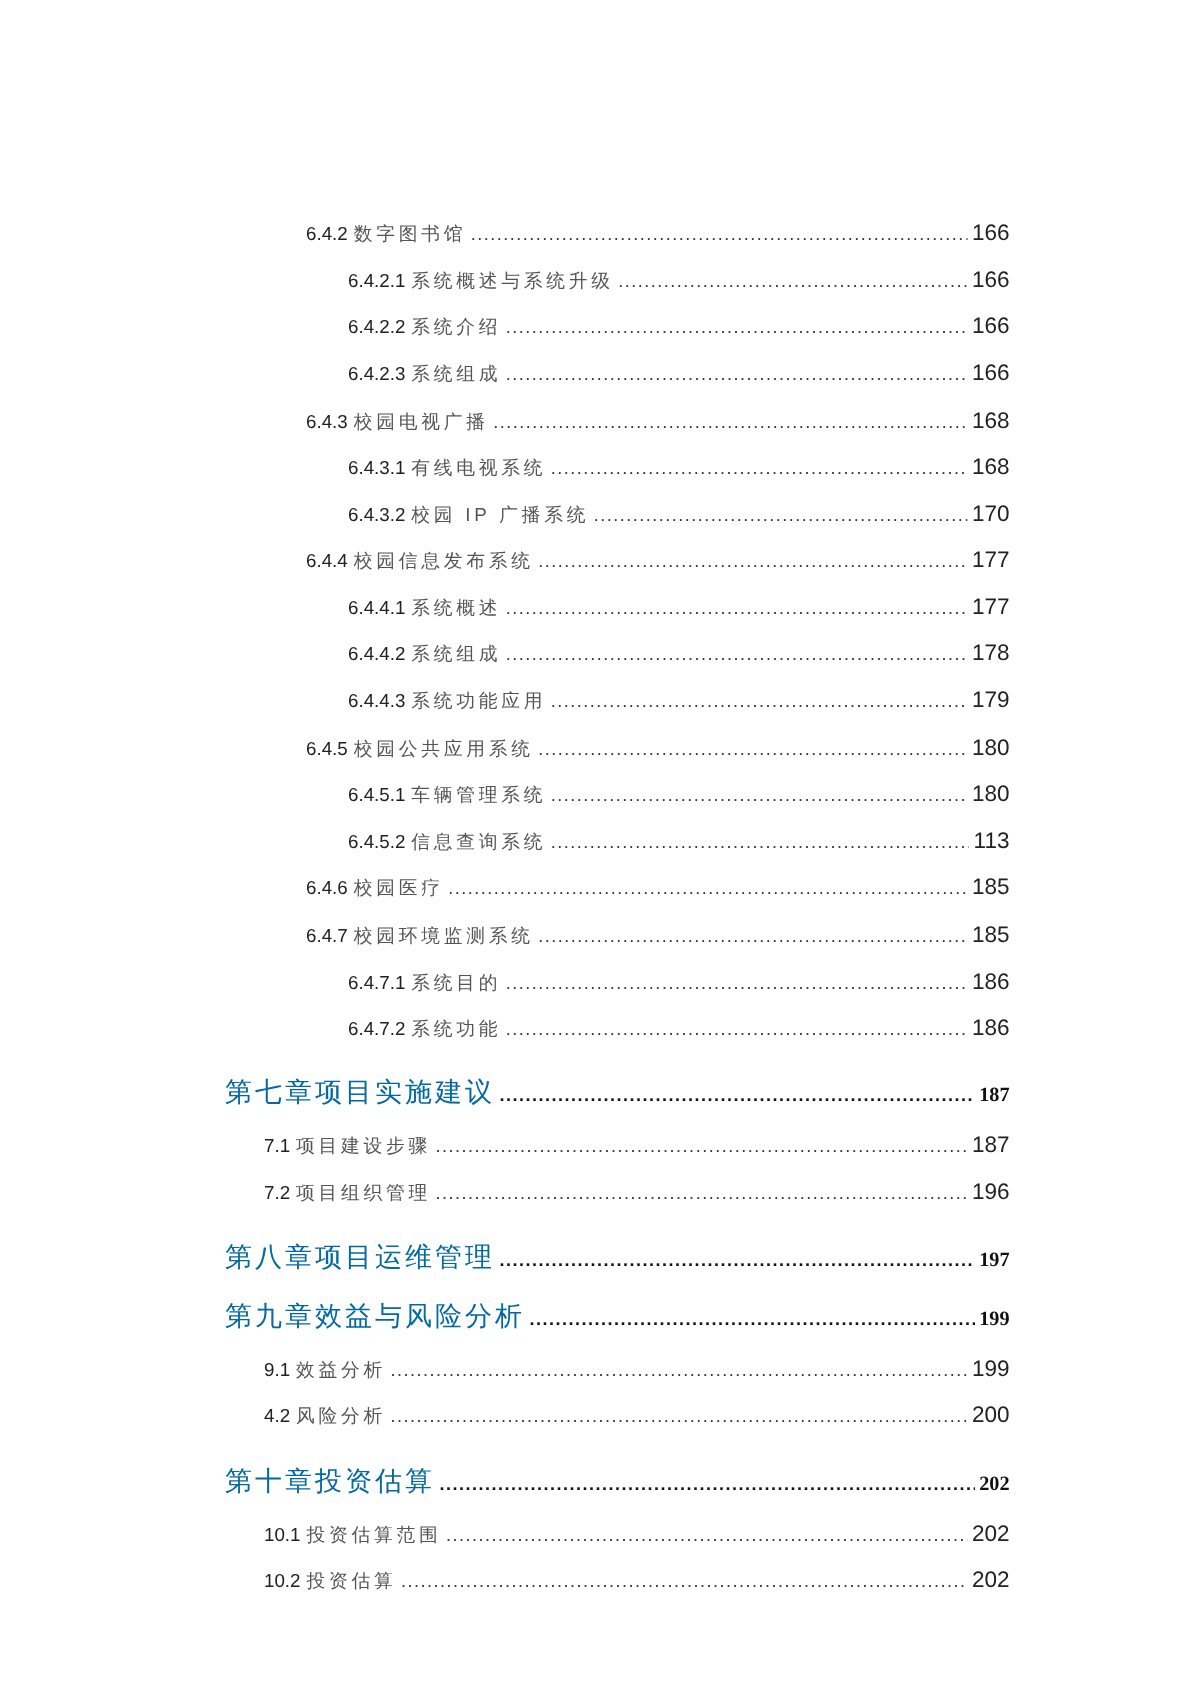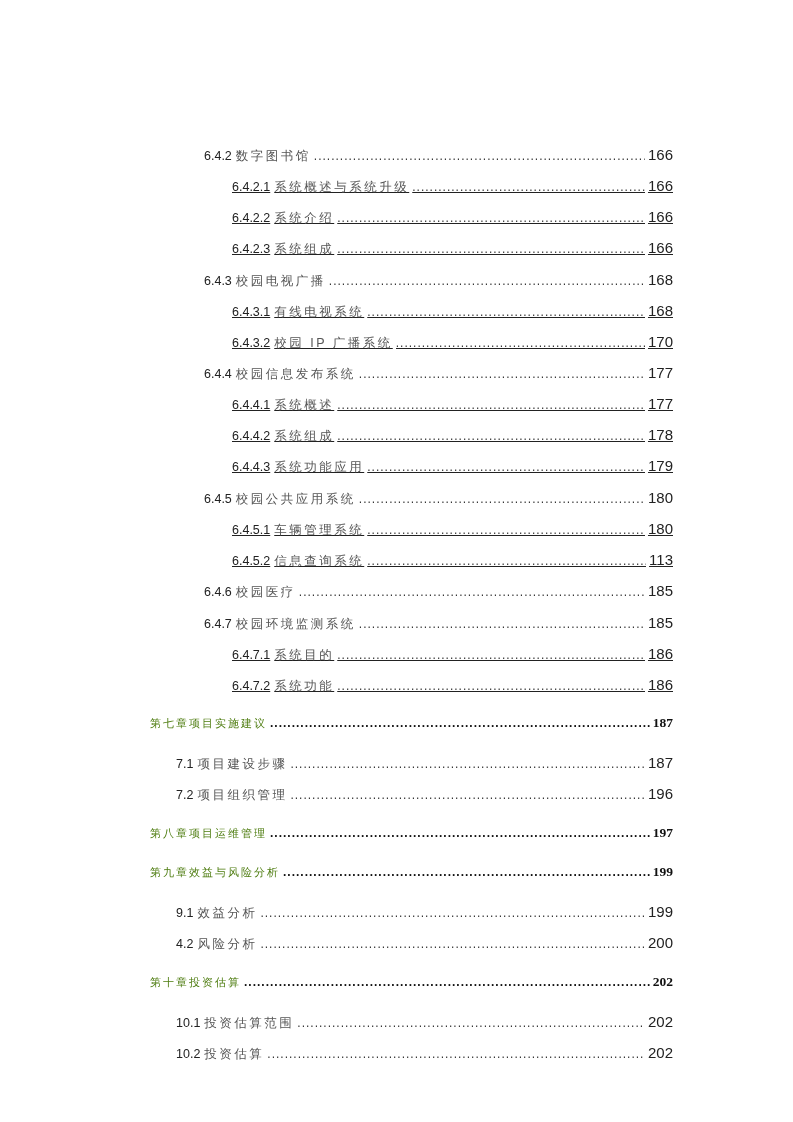--- a/index.html
+++ b/index.html
@@ -6,26 +6,26 @@
   body { width: 793px; height: 1122px; position: relative; overflow: hidden;
          font-family: "Liberation Sans", "DejaVu Sans", sans-serif; color: #222; }
   .toc { position: absolute; left: 0; top: 0; width: 793px; }
   .entry { position: absolute; display: flex; align-items: baseline; right: 120px; white-space: nowrap; }
   .entry .num { font-size: 12.5px; color: #222; margin-right: 4px; }
   .entry .title { font-size: 12.5px; color: #555; letter-spacing: 2.5px; margin-top: 44px; }
   .entry .leader { flex: 1; overflow: hidden; font-size: 12px; color: #333; margin: 0 3px; letter-spacing: 1px; }
   .entry .leader::after { content: "........................................................................................................................................................................................................"; }
   .entry .page { font-size: 15px; color: #222; }
   .l1 { left: 150px; }
-  .l1 .title { font-size: 11px; color: #4d7c0f; letter-spacing: 2px; font-family: "Liberation Serif", "DejaVu Serif", serif; }
+  .l1 .title { font-size: 18px; color: #0369a1; letter-spacing: 2px; font-family: "Liberation Serif", "DejaVu Serif", serif; }
   .l1 .leader { font-weight: bold; color: #111; }
   .l1 .page { font-weight: bold; font-size: 13.5px; font-family: "Liberation Serif", "DejaVu Serif", serif; color: #111; }
   .l2 { left: 176px; justify-content: center; }
   .l3 { left: 204px; }
-  .l4 { left: 232px; text-decoration: underline; }
+  .l4 { left: 232px; }
 </style>
 </head>
 <body>
 
 <div class="toc">
   <div class="entry l3" style="top:104px">
       <span class="num">6.4.2</span>
       <span class="title">数字图书馆</span>
       <span class="leader"></span>
       <span class="page">166</span>

